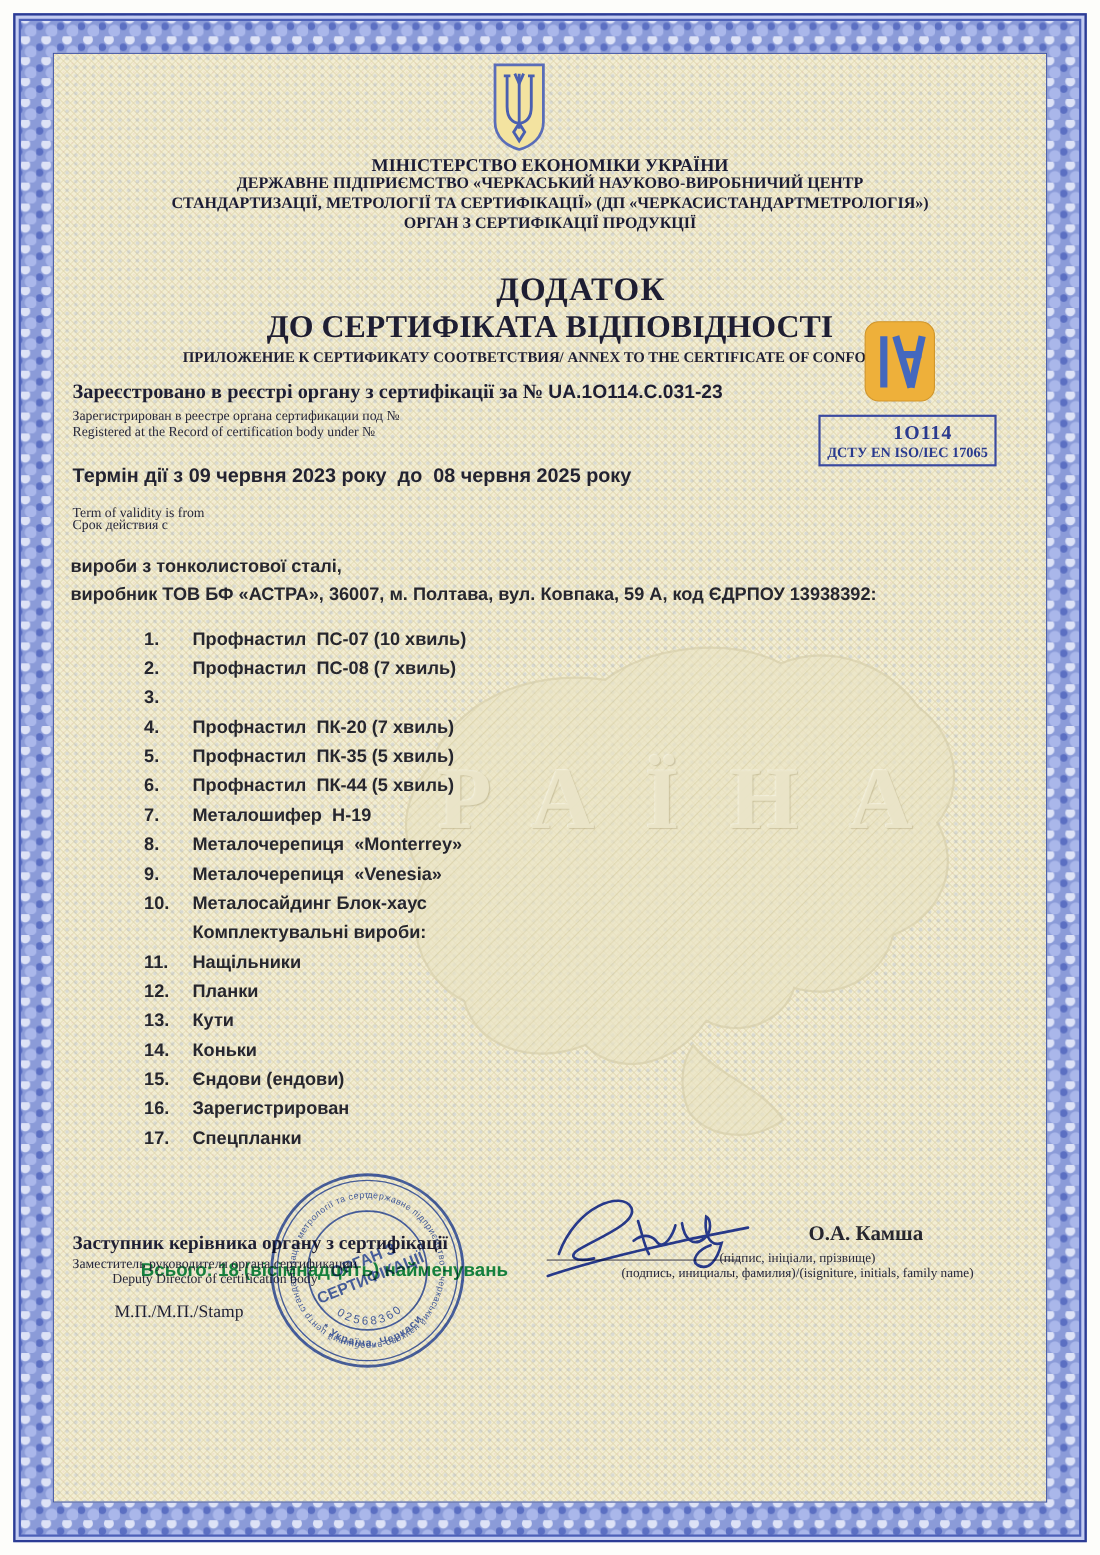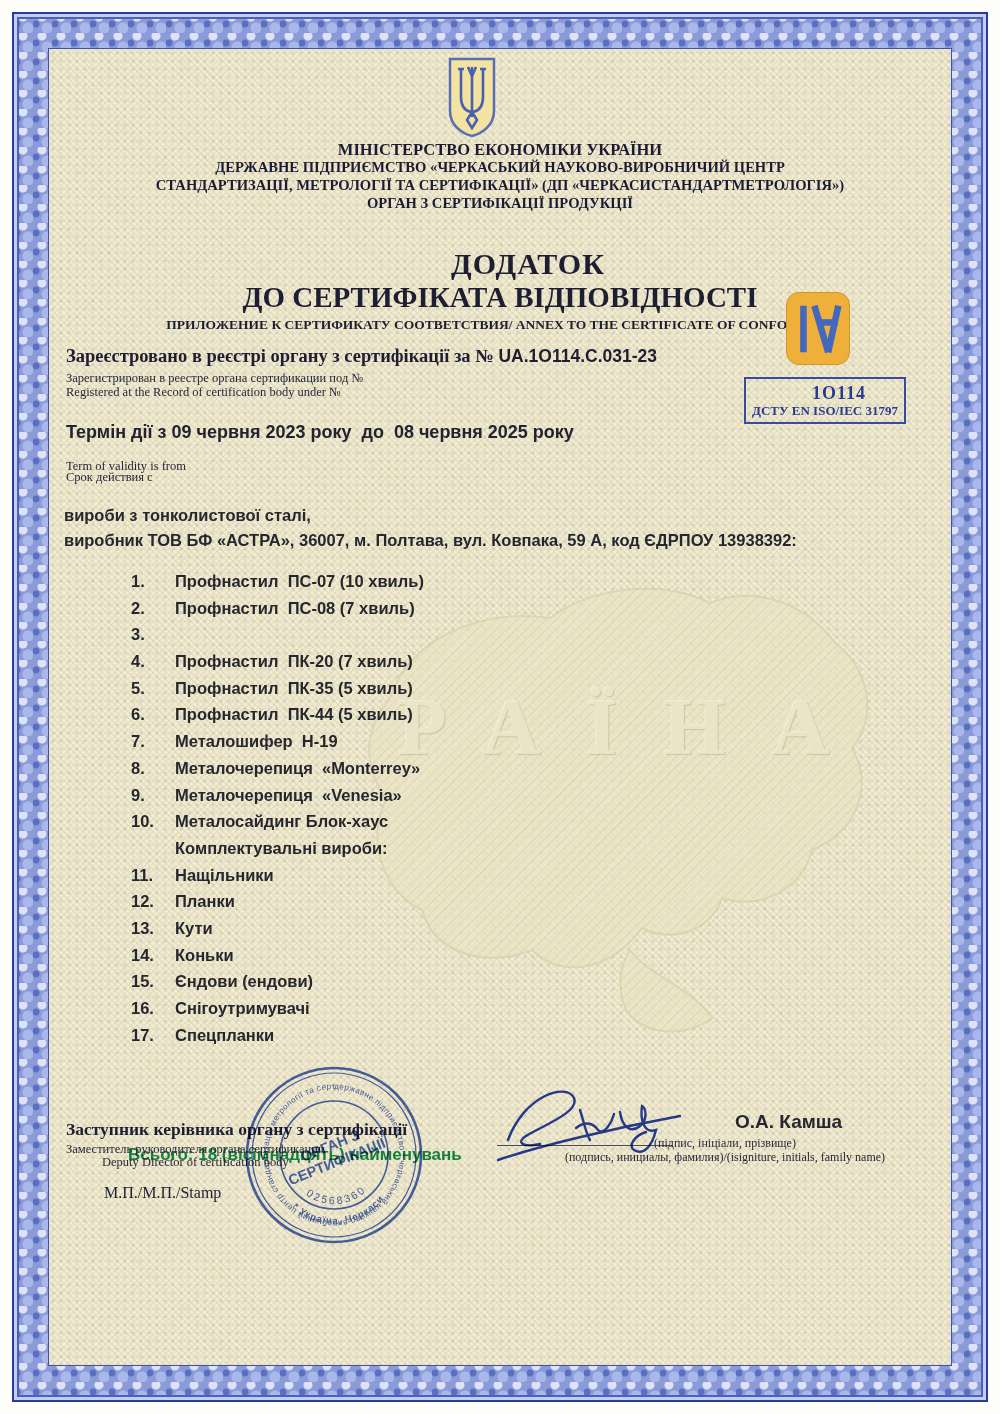--- a/index.html
+++ b/index.html
@@ -62,21 +62,21 @@
   .total{left:128px;top:1145px;font-size:17px;font-weight:bold;color:#15803d;}
 
   .sigt-uk{left:66px;top:1119px;font-size:17.5px;font-weight:bold;}
   .sigt-ru{left:66px;top:1142px;}
   .sigt-en{left:66px;top:1155px;margin-left:36px;}
   .mp{left:104px;top:1184px;font-size:16px;}
 
   .stamp{left:243px;top:1060px;width:182px;height:190px;z-index:3;mix-blend-mode:multiply;opacity:.88;}
   .sig-img{left:494px;top:1078px;width:210px;height:90px;z-index:3;mix-blend-mode:multiply;}
   .sig-line{left:497px;top:1145px;width:176px;border-top:1.5px solid #4a4a58;z-index:2;}
-  .sig-name{left:735px;top:1111px;font-size:19px;font-weight:bold;color:#26262e;}
+  .sig-name{left:735px;top:1111px;font-size:19px;font-weight:bold;color:#26262e;font-family:Liberation Serif, serif;}
   .sig-cap{left:535px;top:1136px;width:380px;text-align:center;font-size:12px;color:#27273a;line-height:14px;}
 
   .badge-logo{left:786px;top:292px;width:62px;height:71px;background:#eeb03a;border:1px solid #d1962b;
      border-radius:13px;display:flex;align-items:center;justify-content:center;}
   .badge-box{left:744px;top:377px;width:158px;height:43px;border:2px solid #3a4aa0;
      display:flex;flex-direction:column;align-items:center;justify-content:center;
      color:#2a3a8e;font-weight:bold;}
   .badge-code{font-size:18px;letter-spacing:1px;line-height:19px;padding-left:28px;}
   .badge-std{font-size:13px;line-height:15px;}
 
@@ -131,21 +131,21 @@
       <g stroke="#4468be" stroke-width="9" fill="none">
         <line x1="13" y1="5" x2="13" y2="69"></line>
         <line x1="28" y1="5" x2="47" y2="69"></line>
         <line x1="61" y1="5" x2="47" y2="69"></line>
         <line x1="33" y1="28" x2="60" y2="28"></line>
       </g>
     </svg>
   </div>
   <div class="abs content badge-box serif">
     <div class="badge-code">1О114</div>
-    <div class="badge-std">ДСТУ EN ISO/ІЕС 31797</div>
+    <div class="badge-std">ДСТУ EN ISO/ІЕС 17065</div>
   </div>
 
   <div class="abs content reg-main">
     <span class="serif">Зареєстровано в реєстрі органу з сертифікації за № </span><span class="reg-num">UA.1О114.С.031-23</span>
   </div>
   <div class="abs content small-lbl" style="left:66px;top:371px;">Зарегистрирован в реестре органа сертификации под №</div>
   <div class="abs content small-lbl" style="left:66px;top:385px;">Registered at the Record of certification body under №</div>
 
   <div class="abs content val-main sans pre">Термін дії з 09 червня 2023 року  до  08 червня 2025 року</div>
   <div class="abs content small-lbl" style="left:66px;top:470px;font-family:Liberation Serif, serif;">Срок действия с</div>
@@ -213,21 +213,21 @@
     <div class="prow">
         <span class="pnum">14.</span>
         <span class="plabel">Коньки</span>
       </div>
     <div class="prow">
         <span class="pnum">15.</span>
         <span class="plabel">Єндови (ендови)</span>
       </div>
     <div class="prow">
         <span class="pnum">16.</span>
-        <span class="plabel">Снігоутримувачі</span>
+        <span class="plabel">Зарегистрирован</span>
       </div>
     <div class="prow">
         <span class="pnum">17.</span>
         <span class="plabel">Спецпланки</span>
       </div>
   </div>
 
   <div class="abs content total sans">Всього: 18 (вісімнадцять) найменувань</div>
 
   <div class="abs content sigt-uk serif">Заступник керівника органу з сертифікації</div>

